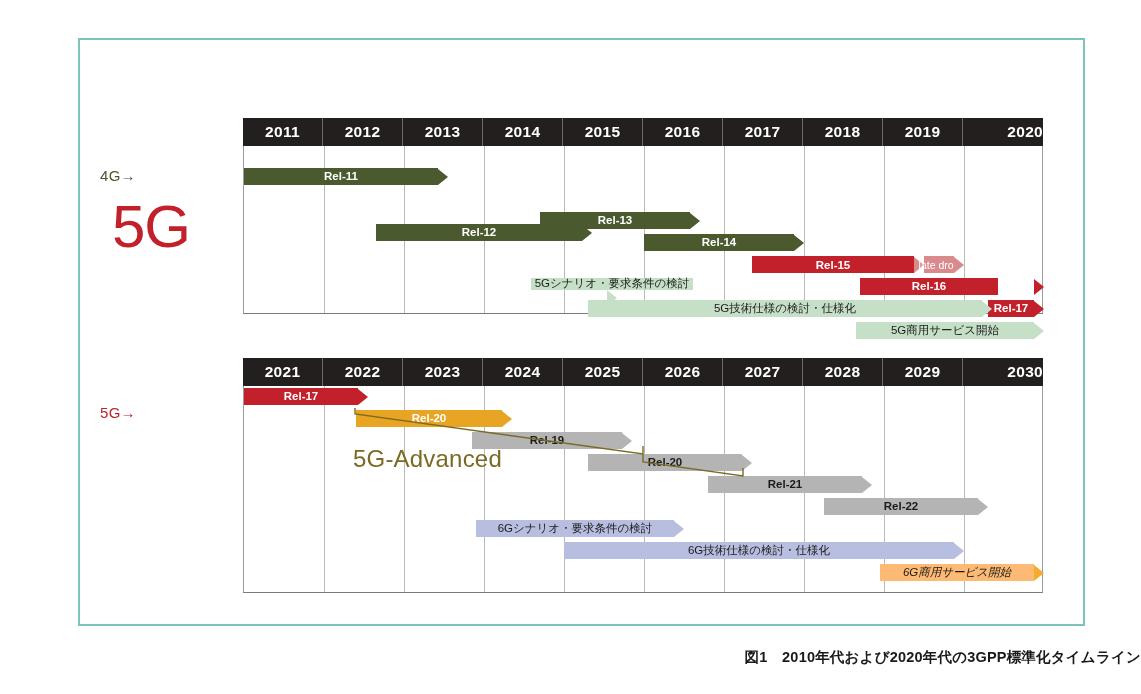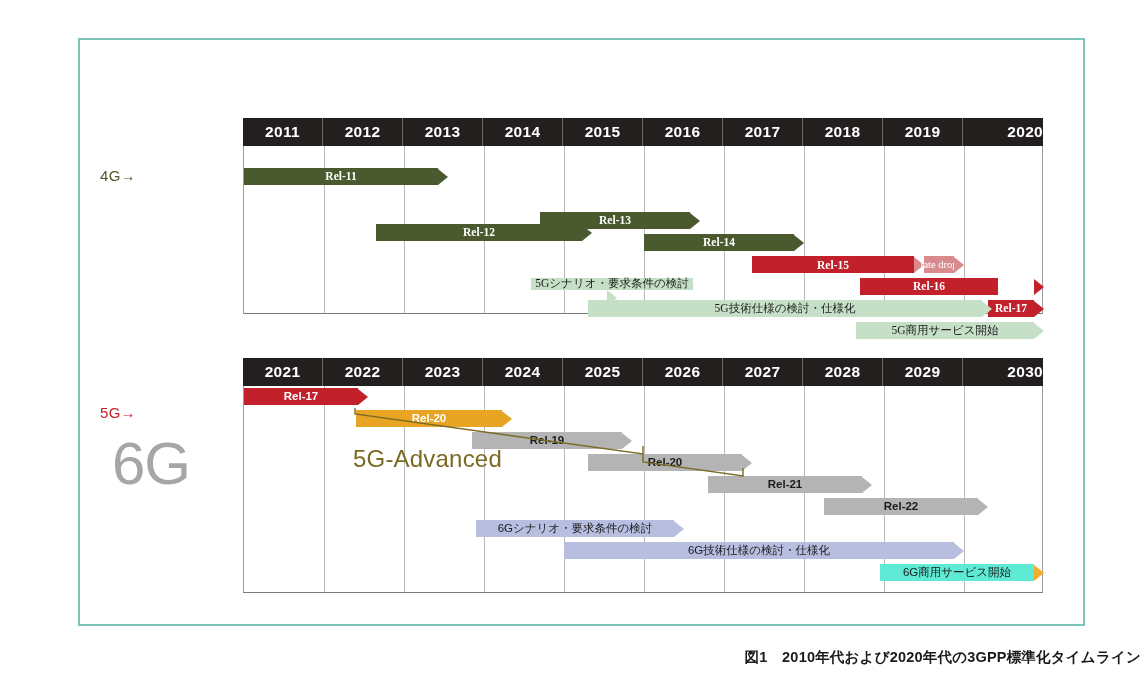--- a/index.html
+++ b/index.html
@@ -67,21 +67,21 @@
   .tl-header .year-cell:last-child { border-right: none; text-align: right; }
 
   .tl-body {
     position: relative;
     background: #ffffff;
     border-left: 1px solid #9b9b9b;
     border-right: 1px solid #9b9b9b;
     border-bottom: 1px solid #7a7a7a;
     box-sizing: border-box;
   }
-  #tl1-body { height: 168px; font-family: Liberation Serif, serif; }
+  #tl1-body { height: 168px; }
   #tl2-body { height: 207px; }
 
   .gridline {
     position: absolute;
     top: 0; bottom: 0;
     width: 1px;
     background: #b9b9b9;
   }
 
   
@@ -127,21 +127,21 @@
   .c-red .bar-label   { color: #ffffff; }
 
   .c-ltgreen .bar-body  { background: #c6e0c8; }
   .c-ltgreen .bar-head  { border-left: 10px solid #c6e0c8; }
   .c-ltgreen .bar-label { color: #1a1a1a; font-weight: normal; font-size: 11.5px; }
 
   .c-orange .bar-body   { background: #e8a423; }
   .c-orange .bar-head   { border-left: 10px solid #e8a423; }
   .c-orange .bar-label  { color: #ffffff; }
 
-  .c-orange2 .bar-body  { background: #5eead4; }
+  .c-orange2 .bar-body  { background: #fdba74; font-style: italic; }
   .c-orange2 .bar-head  { border-left: 10px solid #f5ac2e; }
   .c-orange2 .bar-label { color: #1a1a1a; font-weight: normal; }
 
   .c-gray .bar-body   { background: #b4b4b4; }
   .c-gray .bar-head   { border-left: 10px solid #b4b4b4; }
   .c-gray .bar-label  { color: #1a1a1a; }
 
   .c-lav .bar-body    { background: #b8bee0; }
   .c-lav .bar-head    { border-left: 10px solid #b8bee0; }
   .c-lav .bar-label   { color: #1a1a1a; font-weight: normal; }
@@ -212,25 +212,25 @@
     letter-spacing: 0.2px;
   }
 </style>
 </head>
 <body>
 
 <div id="figure-frame"></div>
 
 <div class="gen-group" id="gen-group-1">
   <div class="gen-from green">4G→</div>
+  <div class="gen-big red">5G</div>
 </div>
 
 <div class="gen-group" id="gen-group-2">
   <div class="gen-from red">5G→</div>
-  <div class="gen-big gray">6G</div>
 </div>
 
 <div class="timeline" id="timeline-1">
   <div class="tl-header" id="tl1-header">
       <div class="year-cell">2011</div>
       <div class="year-cell">2012</div>
       <div class="year-cell">2013</div>
       <div class="year-cell">2014</div>
       <div class="year-cell">2015</div>
       <div class="year-cell">2016</div>

